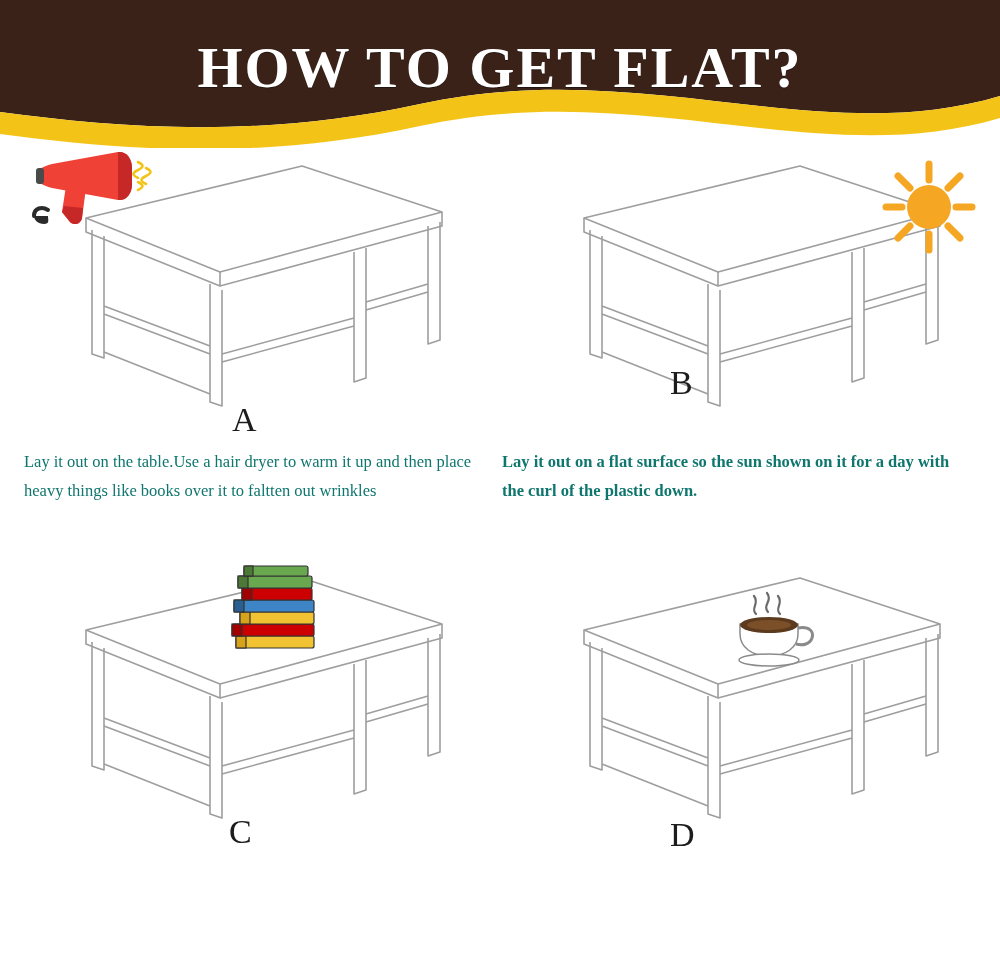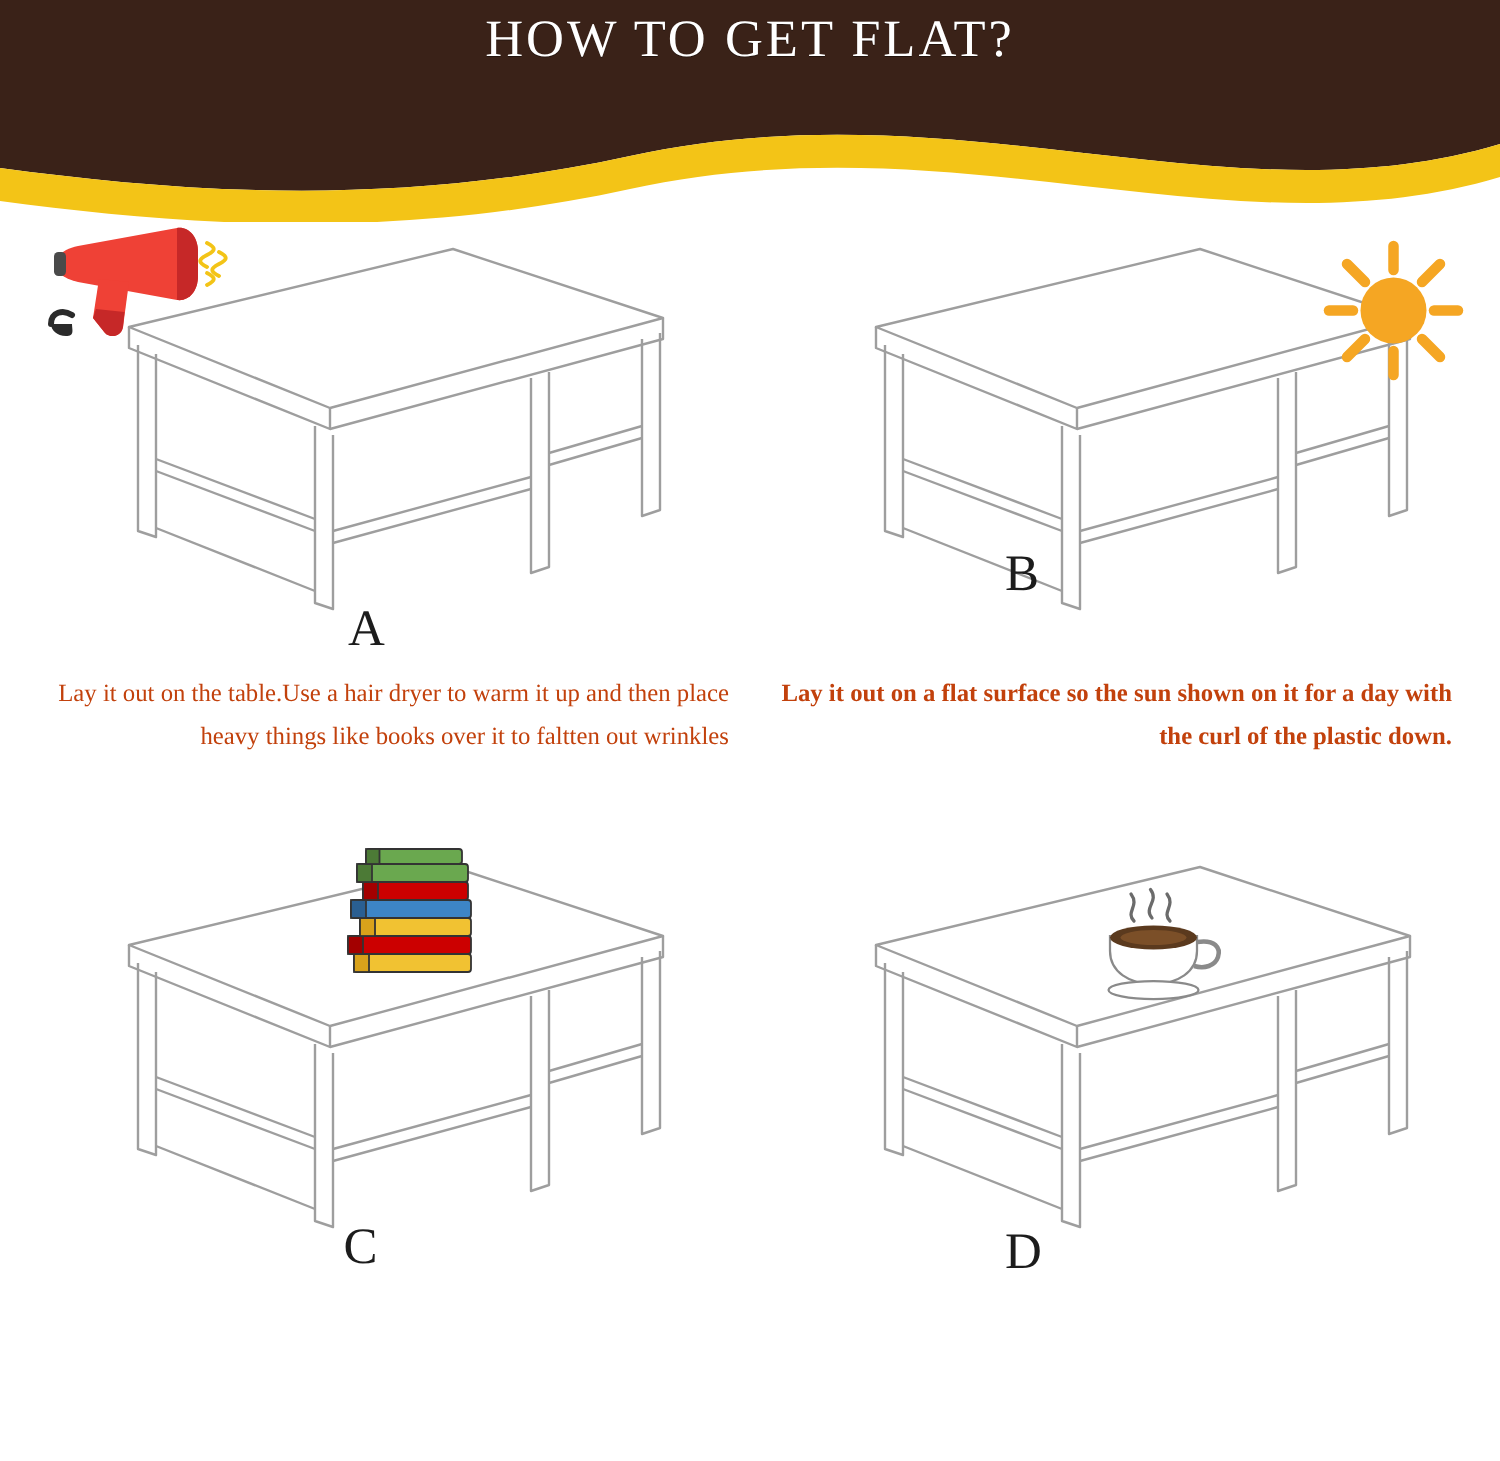--- a/index.html
+++ b/index.html
@@ -22,29 +22,29 @@
     height: 148px;
     overflow: hidden;
     background: #3a2218;
   }
   .header-bg {
     position: absolute;
     inset: 0;
   }
   .header-title {
     position: absolute;
-    top: 6px;
+    top: 34px;
     left: 0;
     width: 1000px;
     text-align: center;
     color: #ffffff;
     font-family: "Liberation Serif", serif;
-    font-size: 35px;
+    font-size: 58px;
     letter-spacing: 2px;
-    font-weight: 400;
+    font-weight: 700;
     text-shadow: 0 1px 0 rgba(0,0,0,0.4);
     white-space: nowrap;
   }
 
   
   .grid {
     position: relative;
     width: 1000px;
     height: 826px;
     box-sizing: border-box;
@@ -85,22 +85,21 @@
   .letter-d { left: 168px; top: 248px; }
 
   .caption {
     position: absolute;
     top: 292px;
     left: 0;
     width: 462px;
     font-family: "Liberation Serif", serif;
     font-size: 16.5px;
     line-height: 1.75;
-    color: #c2410c;
-    text-align: right;
+    color: #0f766e;
   }
   .panel-b .caption, .panel-d .caption { width: 466px; font-weight: bold; }
 
   
   .obj {
     position: absolute;
   }
 </style>
 </head>
 <body>

